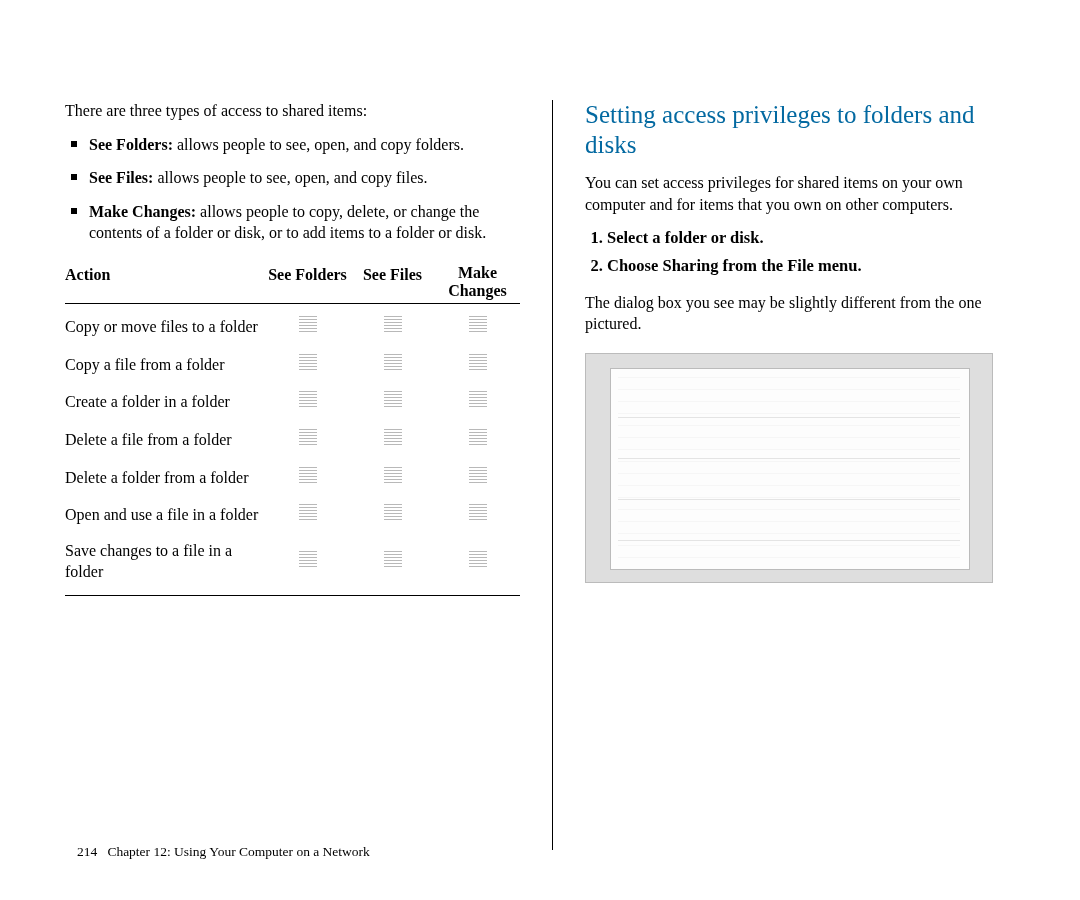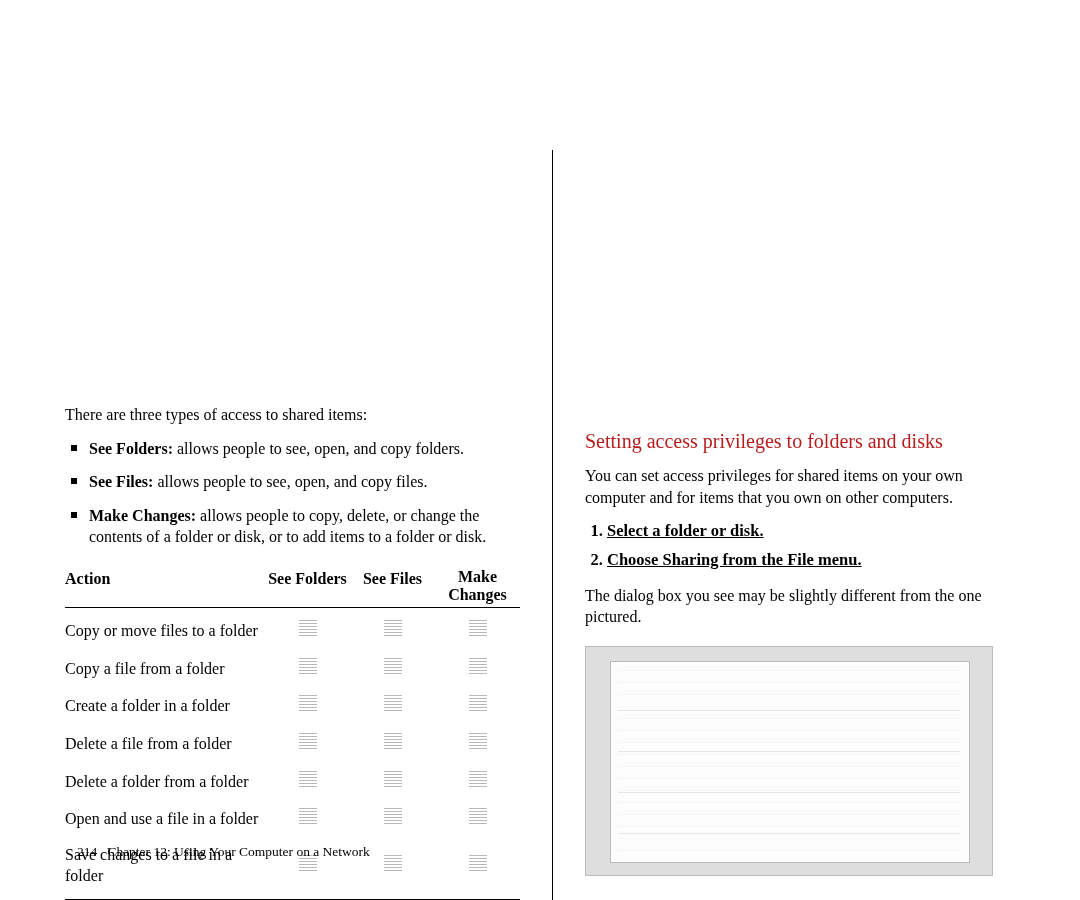--- a/index.html
+++ b/index.html
@@ -9,21 +9,20 @@
     background: #fff;
     font-family: Georgia, 'Times New Roman', serif;
     color: #000;
   }
   .page {
     display: flex;
     padding: 100px 87px 0 65px;
     gap: 27px;
     position: relative;
     height: 100%;
-    align-items: flex-end;
   }
   .col {
     width: 455px;
     font-size: 16px;
     line-height: 1.35;
   }
   .col-divider {
     width: 1px;
     background: #000;
     height: 750px;
@@ -73,33 +72,32 @@
   .check-icon::before {
     content:"";
     position:absolute;
     left:0; top:0; width:100%; height:100%;
     background: repeating-linear-gradient(to bottom, #9a9a9a 0 1px, transparent 1px 3px);
     opacity:0.7;
   }
   h2.section-heading {
     font-family: Georgia, serif;
     font-weight: normal;
-    color: #b91c1c;
-    font-size: 20px;
+    color: #0369a1;
+    font-size: 25px;
     margin: 0 0 12px 0;
     line-height: 1.2;
   }
   ol.steps {
     list-style: decimal;
     padding-left: 22px;
     margin: 12px 0 14px 0;
     font-weight: bold;
     font-family: 'Times New Roman', serif;
     font-size: 16.5px;
-    text-decoration: underline;
   }
   ol.steps li { margin-bottom: 6px; }
   .screenshot-placeholder {
     width: 100%;
     height: 230px;
     background: #dedede;
     border: 1px solid #bbb;
     margin: 18px 0 24px 0;
     position: relative;
     overflow:hidden;

